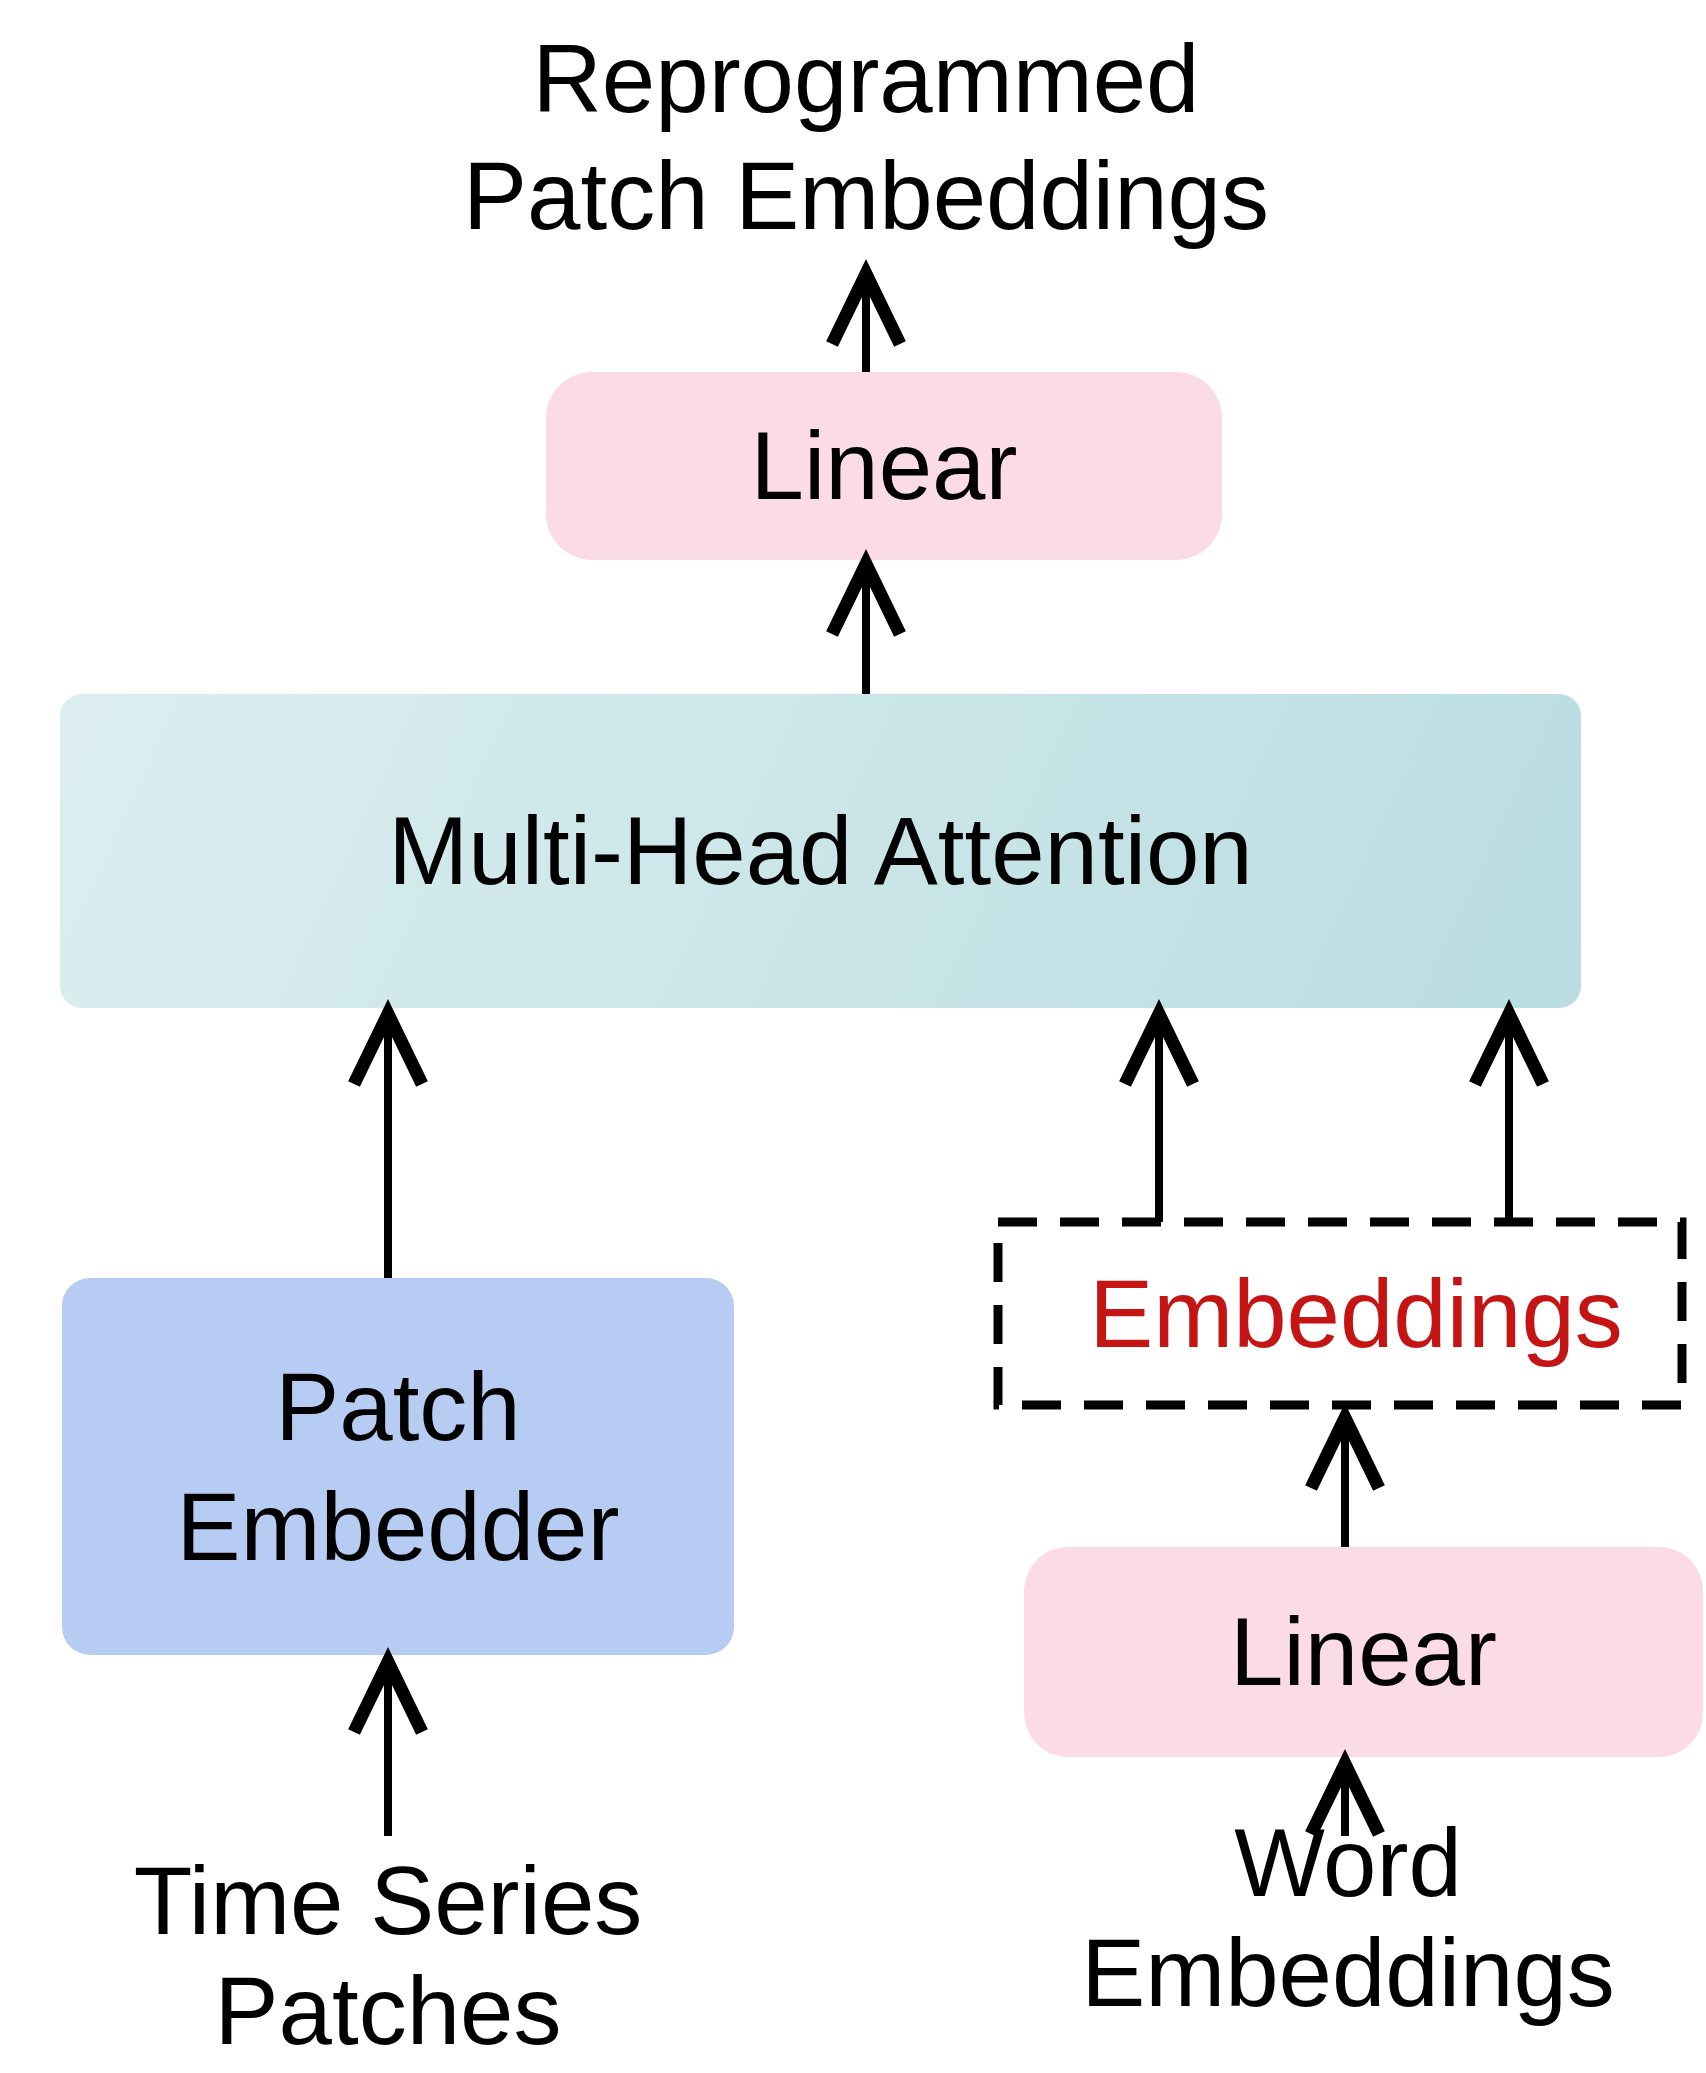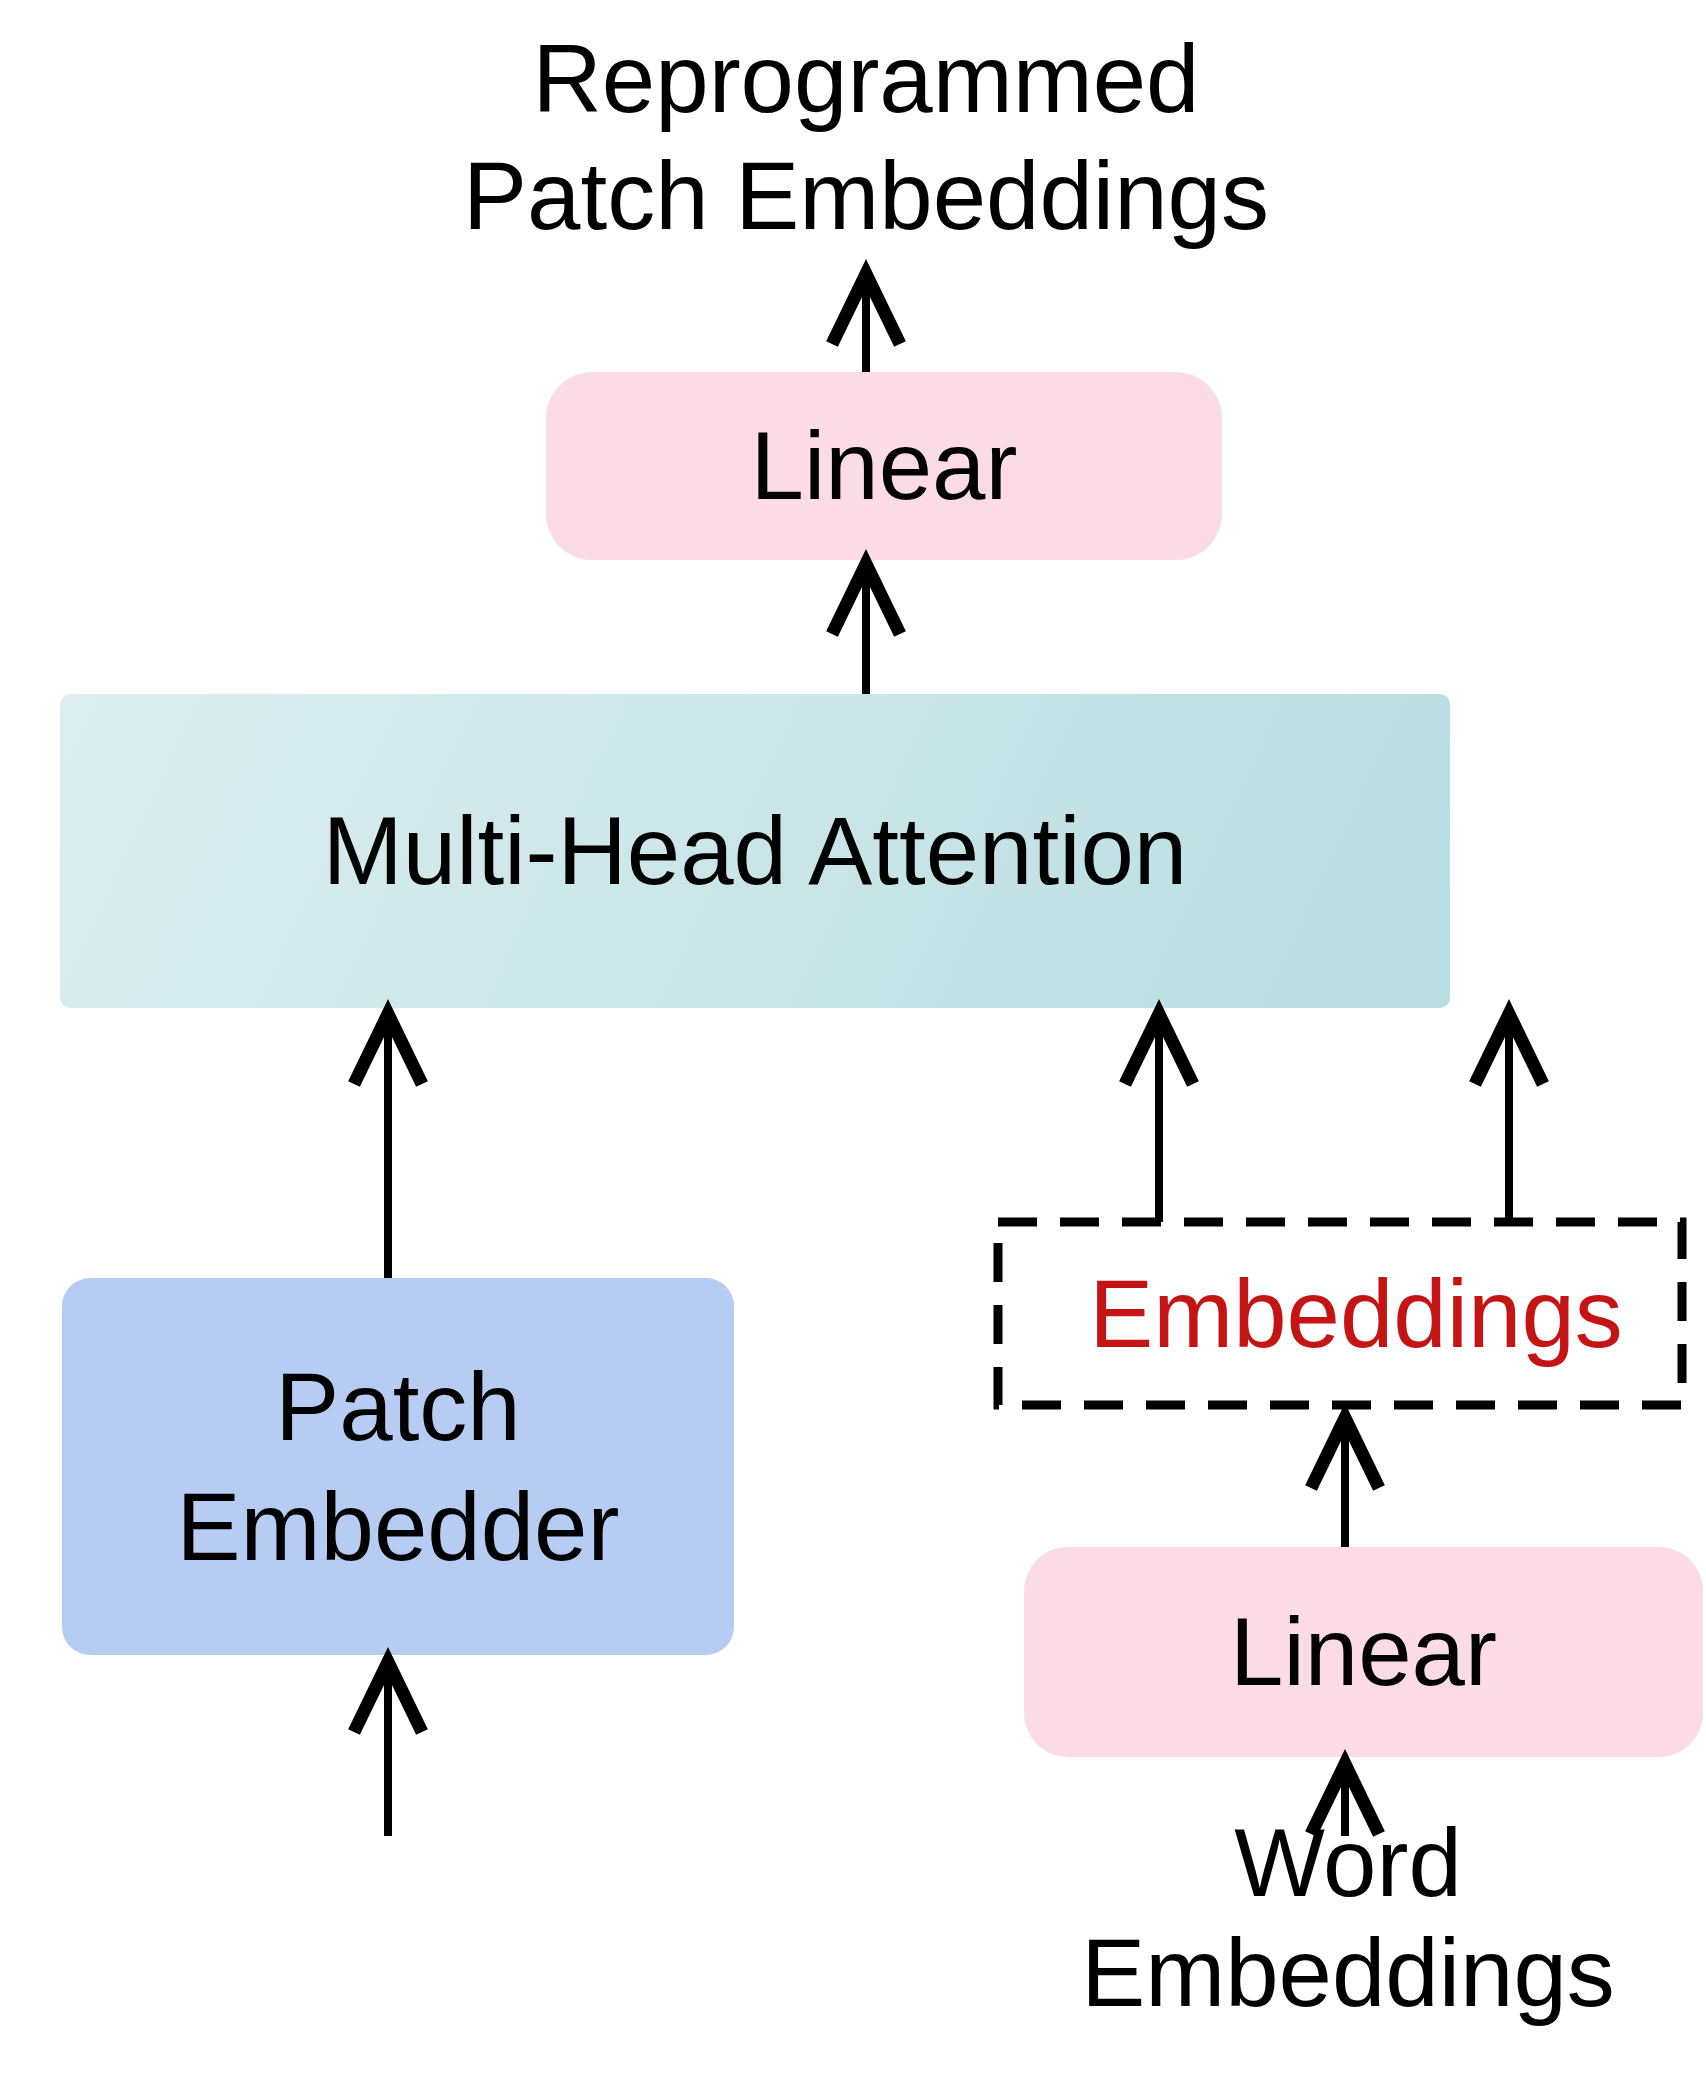--- a/index.html
+++ b/index.html
@@ -17,21 +17,21 @@
     position:absolute;
     font-size:96px;line-height:1.22;
     text-align:center;white-space:pre-line;
     color:var(--ink);
   }
   .box{
     position:absolute;display:flex;align-items:center;justify-content:center;
     font-size:96px;text-align:center;white-space:pre-line;line-height:1.25;margin-left:16px;
   }
   .box-linear-top{left:530px;top:372px;width:676px;height:188px;border-radius:46px;background:var(--pink);}
-  .box-mha{left:44px;top:694px;width:1390px;height:314px;border-radius:10px;
+  .box-mha{left:44px;top:694px;width:1521px;height:314px;border-radius:22px;
            background:linear-gradient(115deg,var(--teal-light) 0%,var(--teal-dark) 100%);}
   .box-patch-embedder{left:46px;top:1278px;width:672px;height:377px;border-radius:28px;background:var(--blue);}
   .box-prototypes{left:993px;top:1217px;width:694px;height:193px;background:var(--bg);color:var(--red);}
   .box-linear-right{left:1008px;top:1547px;width:679px;height:210px;border-radius:44px;background:var(--pink);}
   .title{left:366px;top:20px;width:1000px;}
   .label-ts{left:38px;top:1846px;width:700px;line-height:1.15;}
   .label-we{left:998px;top:1808px;width:700px;line-height:1.15;}
   svg.overlay{position:absolute;left:0;top:0;width:1706px;height:2073px;pointer-events:none;}
   .arrow line{stroke:var(--ink);stroke-width:8;}
   .arrow polyline{stroke:var(--ink);stroke-width:13;fill:none;stroke-linejoin:miter;}
@@ -49,20 +49,22 @@
 
   <div class="box box-mha">Multi-Head Attention</div>
 
   <div class="box box-patch-embedder">Patch
 Embedder</div>
 
   <div class="box box-prototypes">Embeddings</div>
 
   <div class="box box-linear-right">Linear</div>
 
+  <div class="label label-ts">Time Series
+Patches</div>
 
   <div class="label label-we">Word
 Embeddings</div>
 
   <svg class="overlay" viewBox="0 0 1706 2073">
 
     <rect class="dashed-rect" x="998" y="1222" width="684" height="183"></rect>
 
     <g class="arrow">
       <line x1="866" y1="372" x2="866" y2="276"></line>

